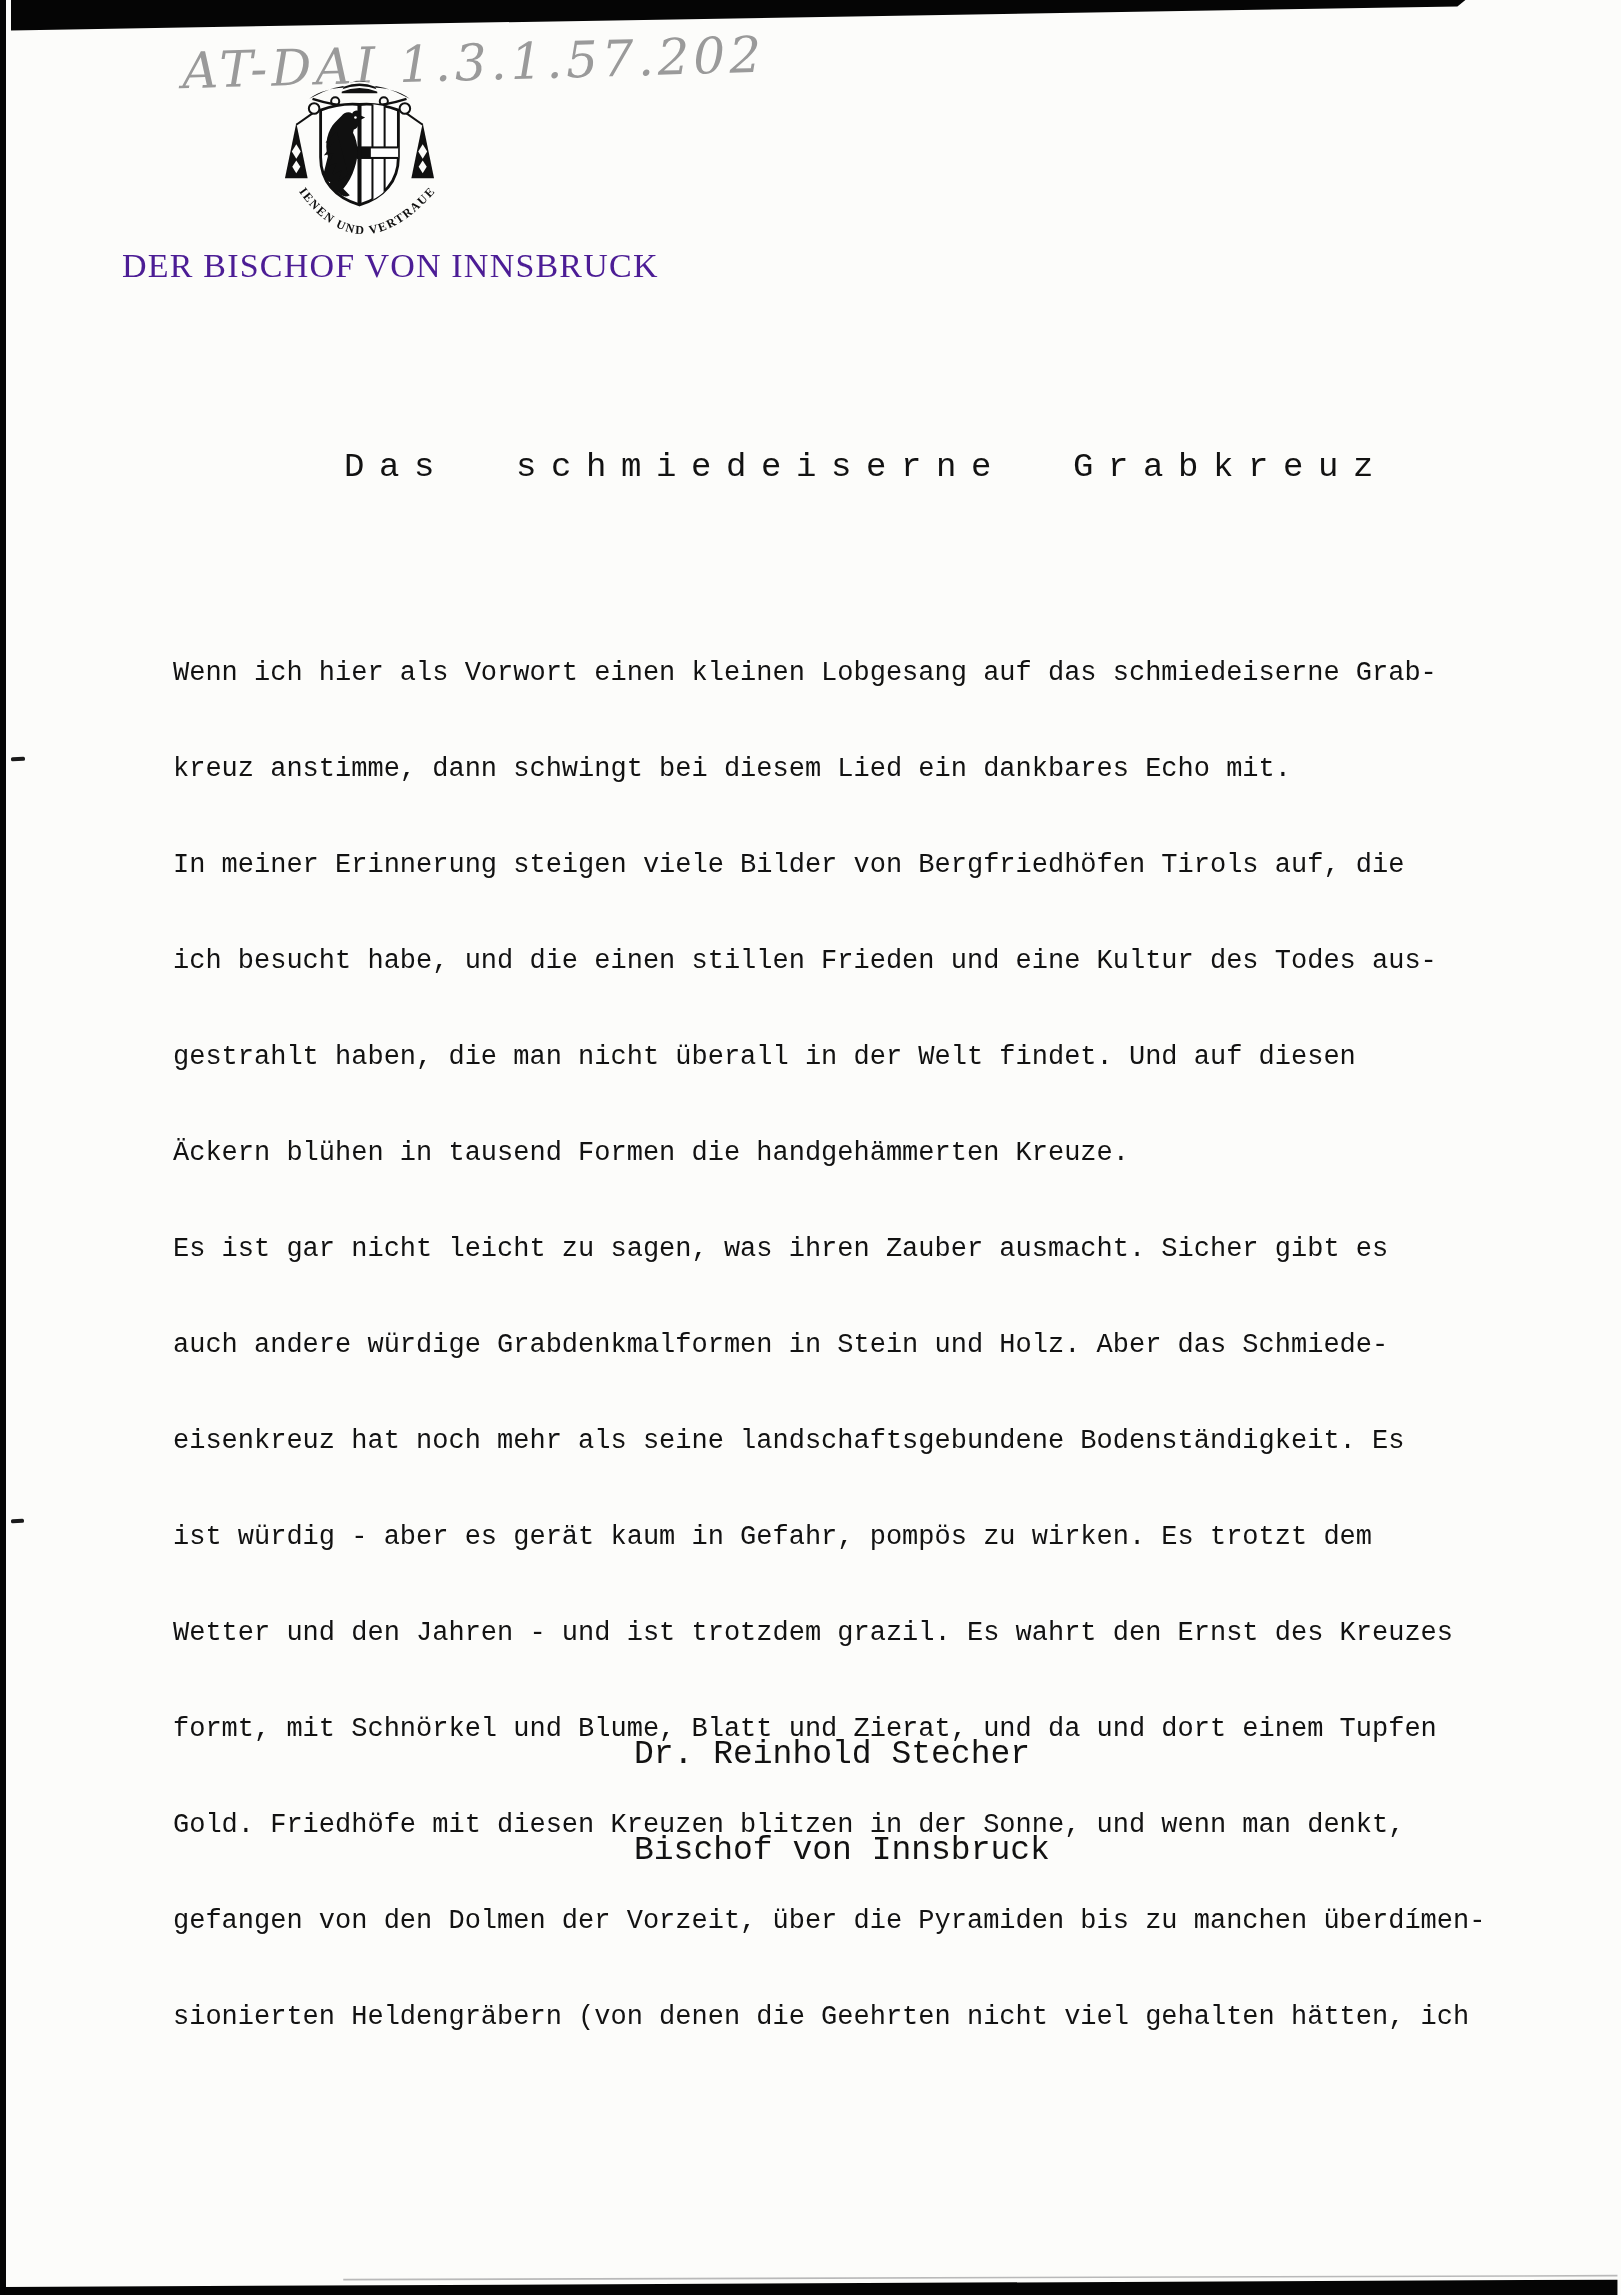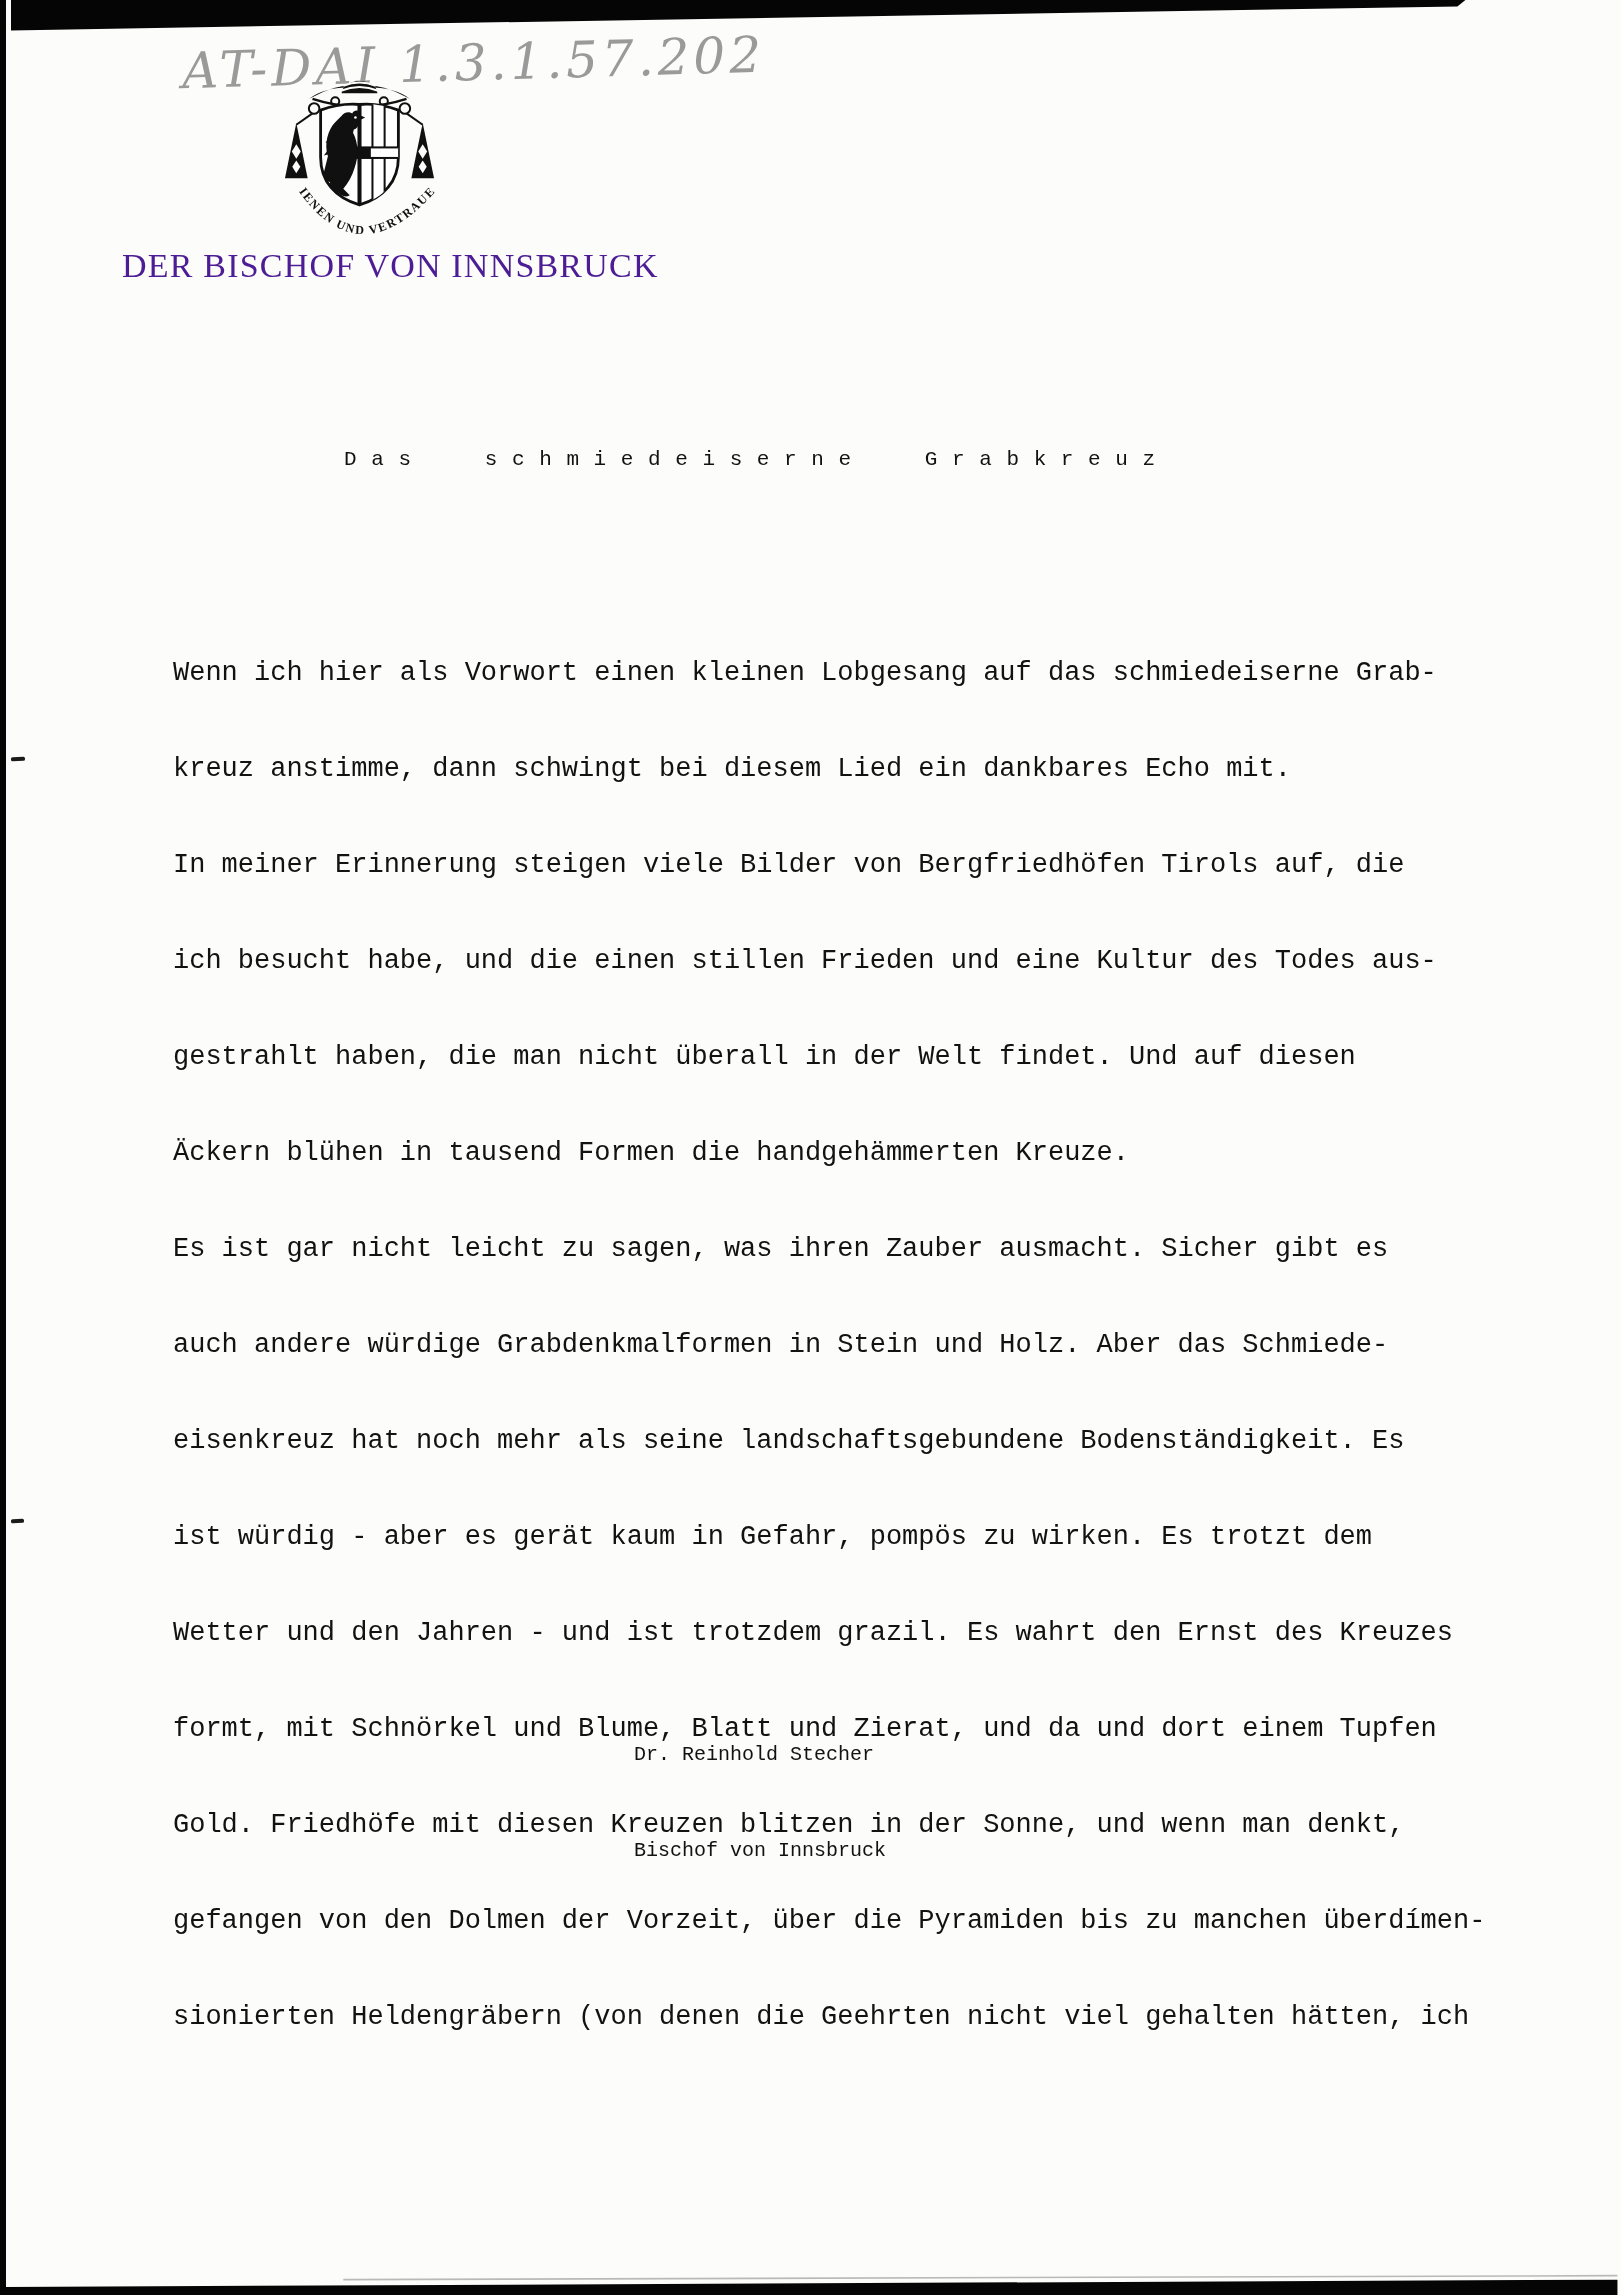--- a/index.html
+++ b/index.html
@@ -36,39 +36,39 @@
     position:absolute;left:122px;top:247px;
     font-family:"Liberation Serif", serif;
     font-size:34px;
     letter-spacing:1.2px;
     color:#4c1d95;
     white-space:pre;
   }
   
   .doc-title{
     position:absolute;left:344px;top:448px;
-    font-size:21px;
+    font-size:34px;
     letter-spacing:14.6px;
     word-spacing:32px;
     white-space:pre;
     color:#121212;
   }
   
   .body-block{
     position:absolute;left:173px;top:593px;
     font-size:27px;
     line-height:32px;
     white-space:pre;
     color:#121212;
   }
   .body-line{height:32px;}
   
   .signature{
     position:absolute;left:634px;top:1675px;
-    font-size:20px;
+    font-size:33px;
     line-height:32px;
     white-space:pre;
     color:#121212;
   }
 </style>
 </head>
 <body>
 
 <div class="page">
 

